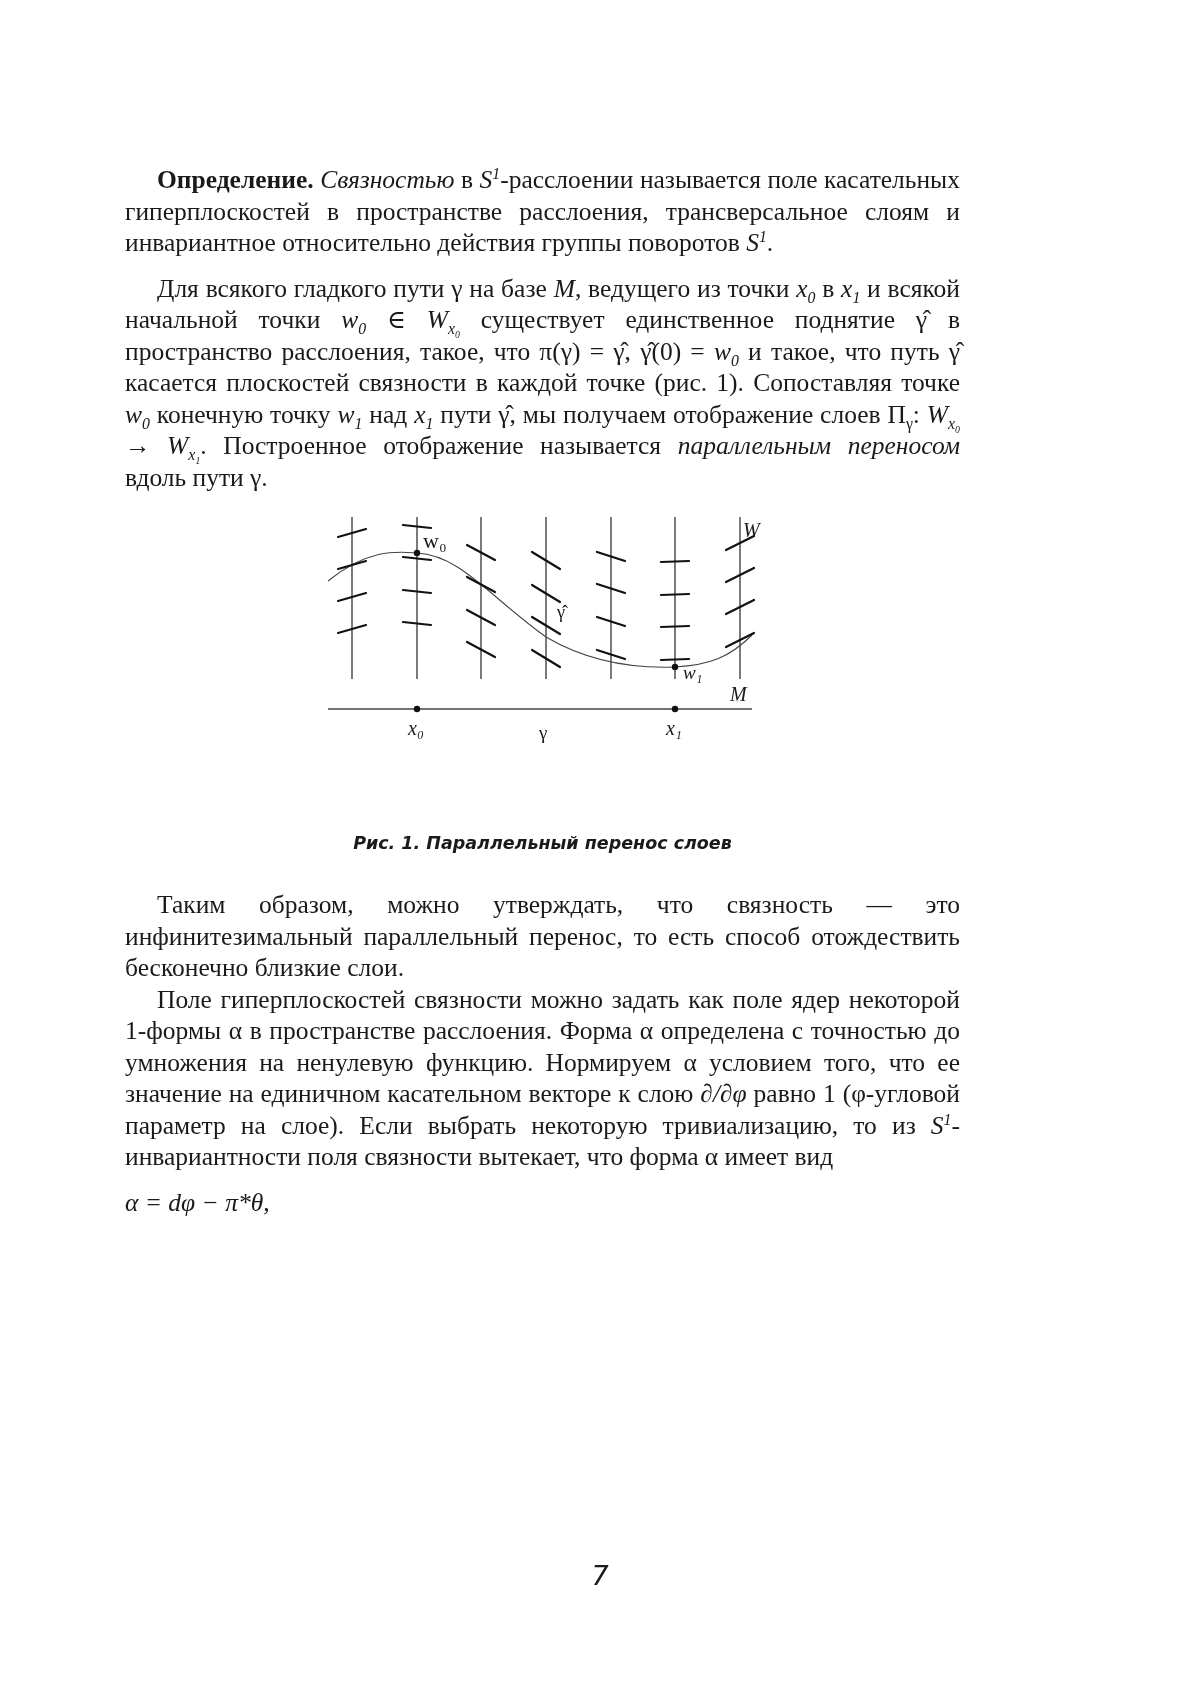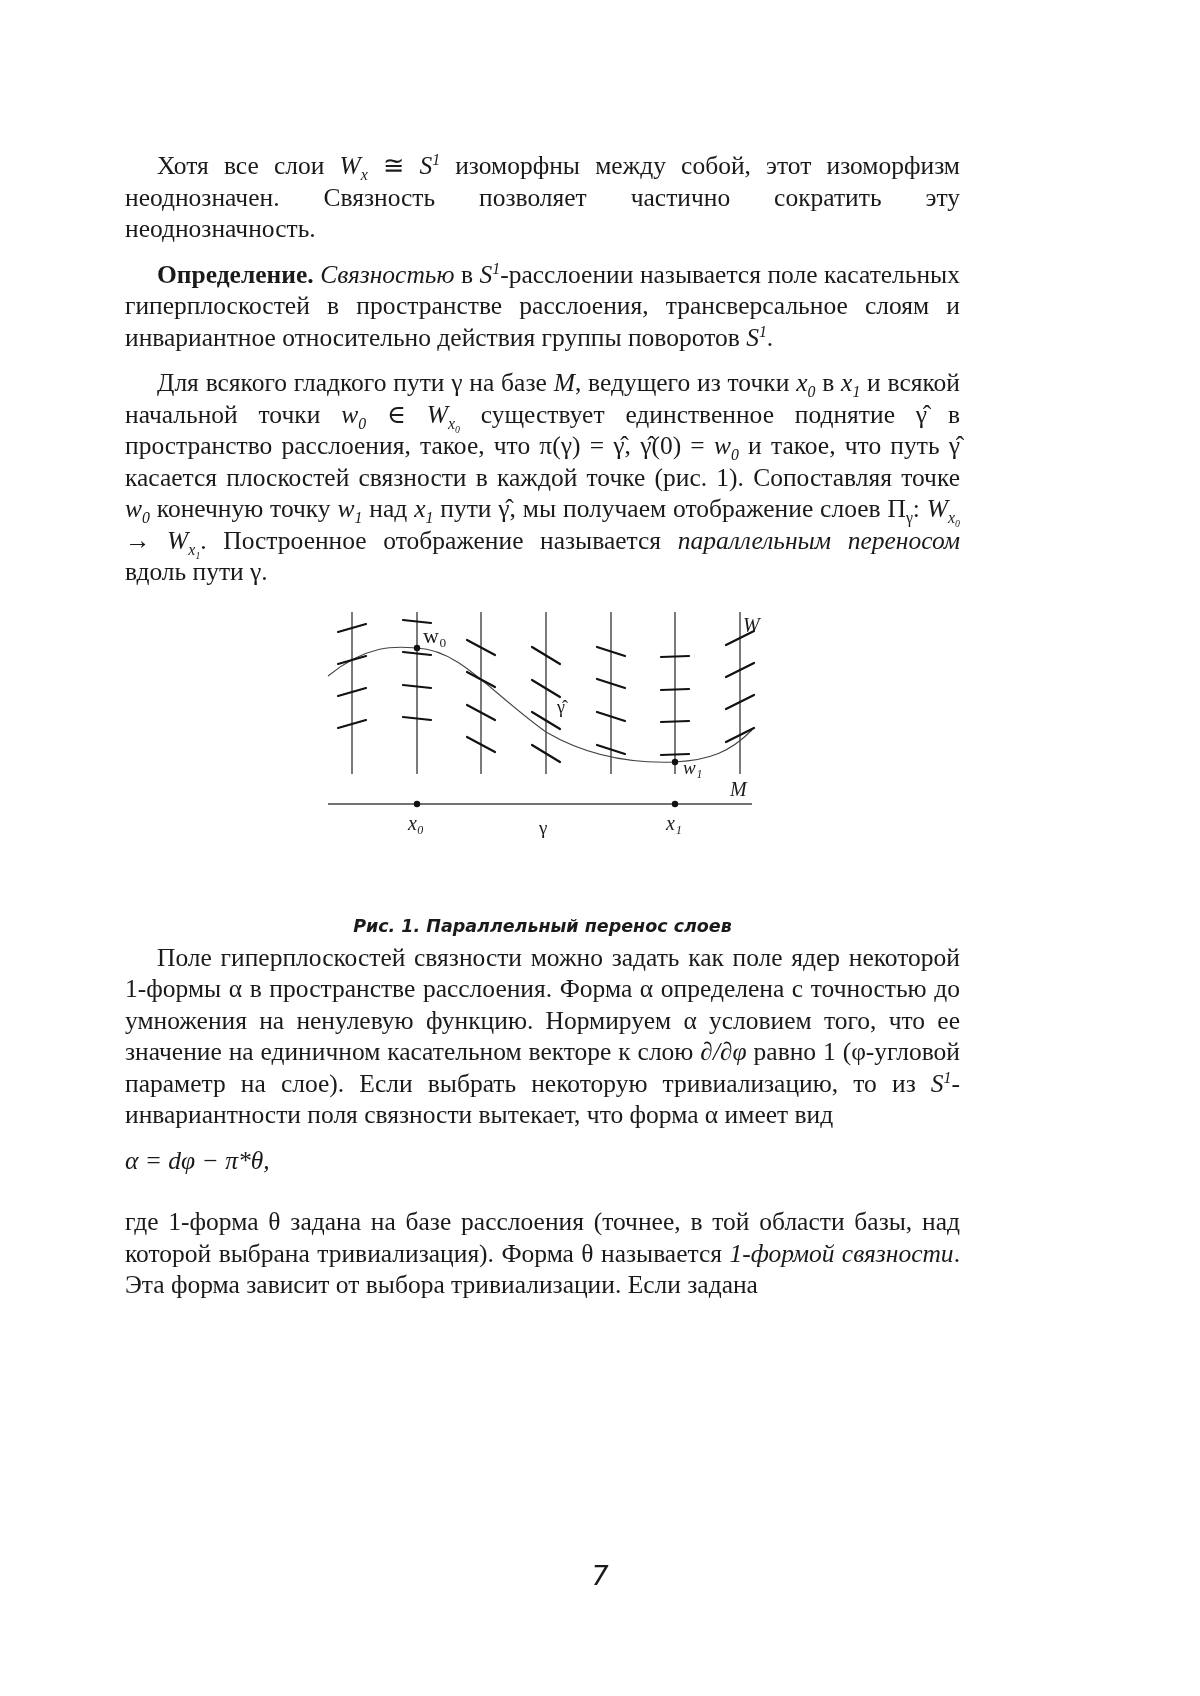--- a/index.html
+++ b/index.html
@@ -20,37 +20,34 @@
   .it { font-style: italic; }
   .math { font-style: italic; }
   sub, sup { font-size: 62%; line-height: 0; }
   .figure {
     position: relative; width: 835px; height: 300px; margin: 14px 0 0 0;
   }
   .figure svg { position: absolute; left: 195px; top: 0; }
   .caption {
     text-align: center; font-family: "DejaVu Sans", sans-serif;
     font-style: italic; font-weight: bold; font-size: 17.5px; line-height: 32px;
-    margin-top: 8px; text-indent: 0;
+    margin-top: 20px; text-indent: 0;
   }
   .formula { text-align: left; text-indent: 0; margin: 14px 0 30px 0; font-style: italic; }
   .page-number {
     position: absolute; left: 0; width: 1200px; top: 1560px;
     text-align: center; font-family: "DejaVu Sans", sans-serif; font-size: 27px; font-style: italic;
   }
   .line-block { display: block; }
 </style>
 </head>
 <body>
 
 <div class="page">
 
-  <p class="para">
-    <span>Хотя все слои </span><span class="math"><span>W</span><sub>x</sub></span><span> ≅ </span><span class="math"><span>S</span><sup>1</sup></span><span> изоморфны между собой, этот изоморфизм неоднозначен. Связность позволяет частично сократить эту неоднозначность.</span>
-  </p>
 
   <p class="para gap">
     <span class="bold">Определение.</span>
     <span class="it">Связностью</span><span> в </span><span class="math"><span>S</span><sup>1</sup></span><span>-расслоении называется поле касательных гиперплоскостей в пространстве расслоения, трансверсальное слоям и инвариантное относительно действия группы поворотов </span><span class="math"><span>S</span><sup>1</sup></span><span>.</span>
   </p>
 
   <p class="para gap">
     <span>Для всякого гладкого пути γ на базе </span><span class="math">M</span><span>, ведущего из точки </span><span class="math"><span>x</span><sub>0</sub></span><span> в </span><span class="math"><span>x</span><sub>1</sub></span><span> и всякой начальной точки </span><span class="math"><span>w</span><sub>0</sub></span><span> ∈ </span><span class="math"><span>W</span><sub><span>x</span><sub>0</sub></sub></span><span> существует единственное поднятие </span><span>γ̂</span><span> в пространство расслоения, такое, что π(γ) = </span><span>γ̂</span><span>, </span><span>γ̂(0) = </span><span class="math"><span>w</span><sub>0</sub></span><span> и такое, что путь </span><span>γ̂</span><span> касается плоскостей связности в каждой точке (рис. 1). Сопоставляя точке </span><span class="math"><span>w</span><sub>0</sub></span><span> конечную точку </span><span class="math"><span>w</span><sub>1</sub></span><span> над </span><span class="math"><span>x</span><sub>1</sub></span><span> пути </span><span>γ̂</span><span>, мы получаем отображение слоев </span><span><span>Π</span><sub>γ</sub></span>: <span class="math"><span>W</span><sub><span>x</span><sub>0</sub></sub></span><span> → </span><span class="math"><span>W</span><sub><span>x</span><sub>1</sub></sub></span><span>. Построенное отображение называется </span><span class="it">параллельным переносом</span><span> вдоль пути γ.</span>
   </p>
 
@@ -122,25 +119,23 @@
     <span style="position:absolute; left:605px; top:172px; font-style:italic; font-size:20px;">M</span>
     <span style="position:absolute; left:283px; top:206px; font-style:italic; font-size:20px;">x₀</span>
     <span style="position:absolute; left:414px; top:210px; font-size:19px;">γ</span>
     <span style="position:absolute; left:541px; top:206px; font-style:italic; font-size:20px;">x₁</span>
   </div>
 
   <div class="caption">
     <span class="line-block">Рис. 1.  Параллельный перенос слоев</span>
   </div>
 
+  <p class="para" style="margin-top:30px;">Таким образом, можно утверждать, что связность — это инфинитезимальный параллельный перенос, то есть способ отождествить бесконечно близкие слои.</p>
 
   <p class="para">
     <span>Поле гиперплоскостей связности можно задать как поле ядер некоторой 1-формы α в пространстве расслоения. Форма α определена с точностью до умножения на ненулевую функцию. Нормируем α условием того, что ее значение на единичном касательном векторе к слою </span><span class="math">∂/∂φ</span><span> равно 1 (φ-угловой параметр на слое). Если выбрать некоторую тривиализацию, то из </span><span class="math"><span>S</span><sup>1</sup></span><span>-инвариантности поля связности вытекает, что форма α имеет вид</span>
   </p>
 
   <div class="formula">α = dφ − π*θ,</div>
 
-  <p class="para" style="text-indent:0;">
-    <span>где 1-форма θ задана на базе расслоения (точнее, в той области базы, над которой выбрана тривиализация). Форма θ называется </span><span class="it">1-формой связности</span><span>. Эта форма зависит от выбора тривиализации. Если задана</span>
-  </p>
 </div>
 
 <div class="page-number">7</div>
 
 </body></html>

